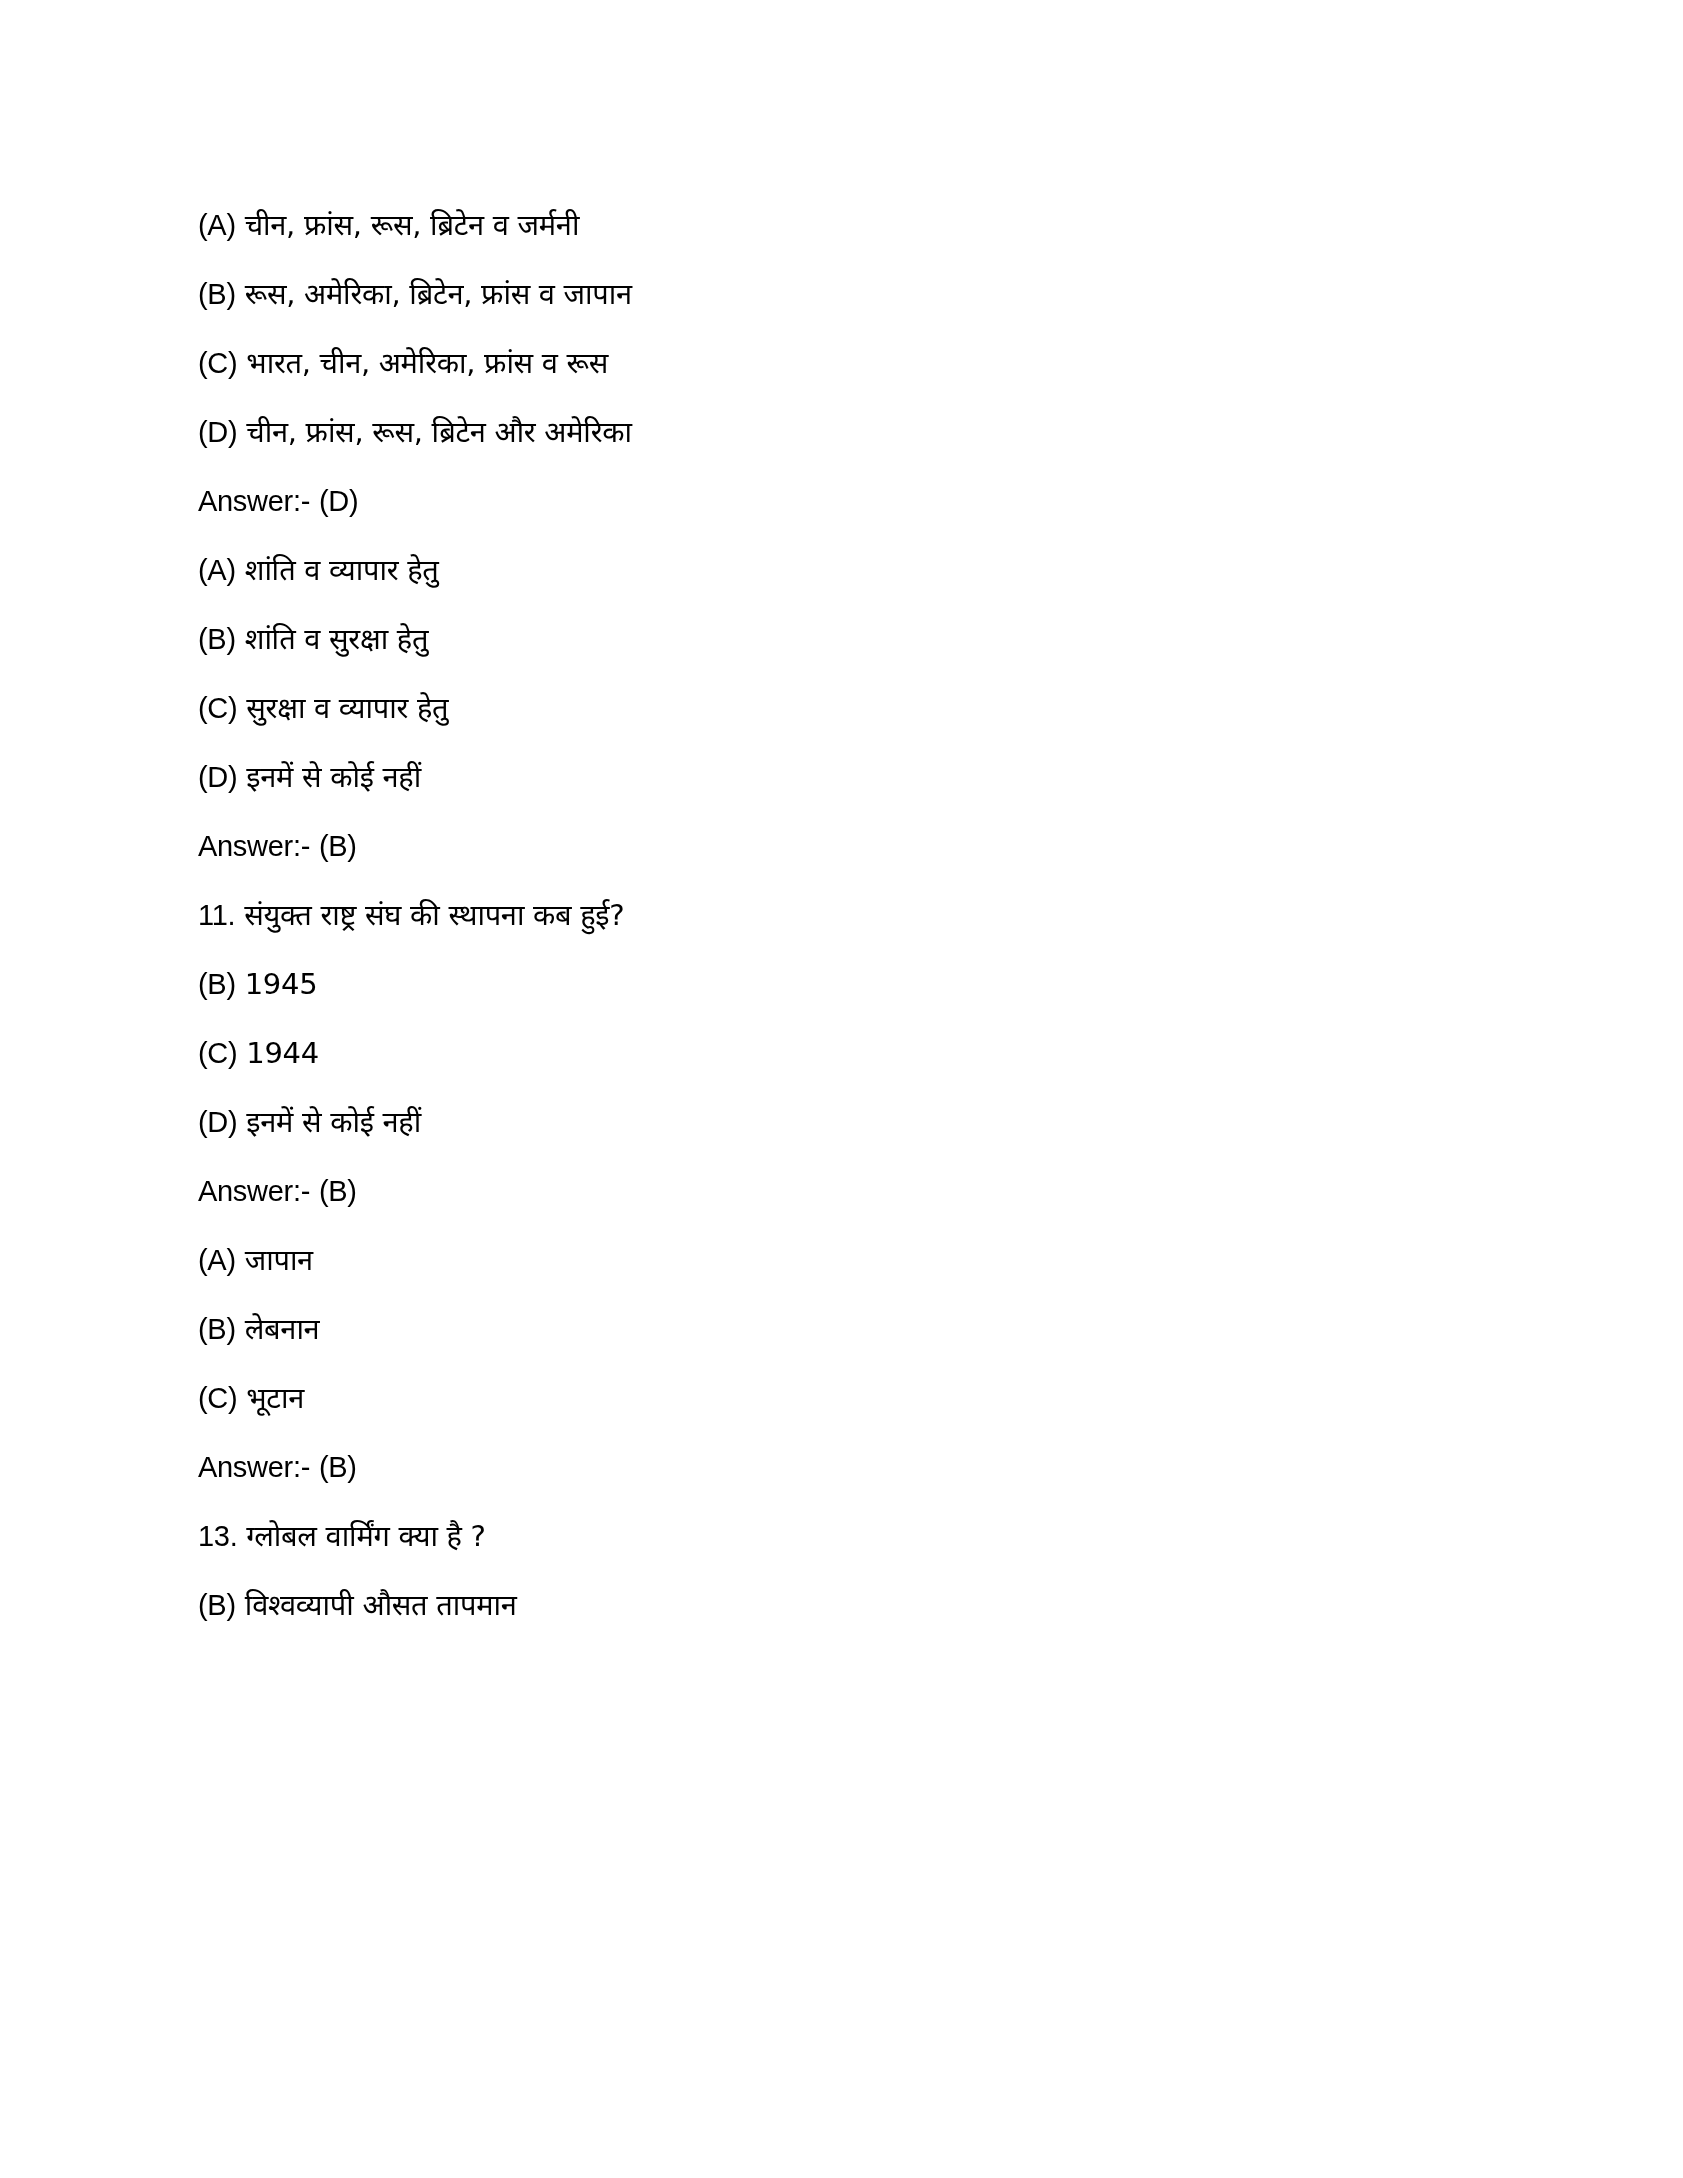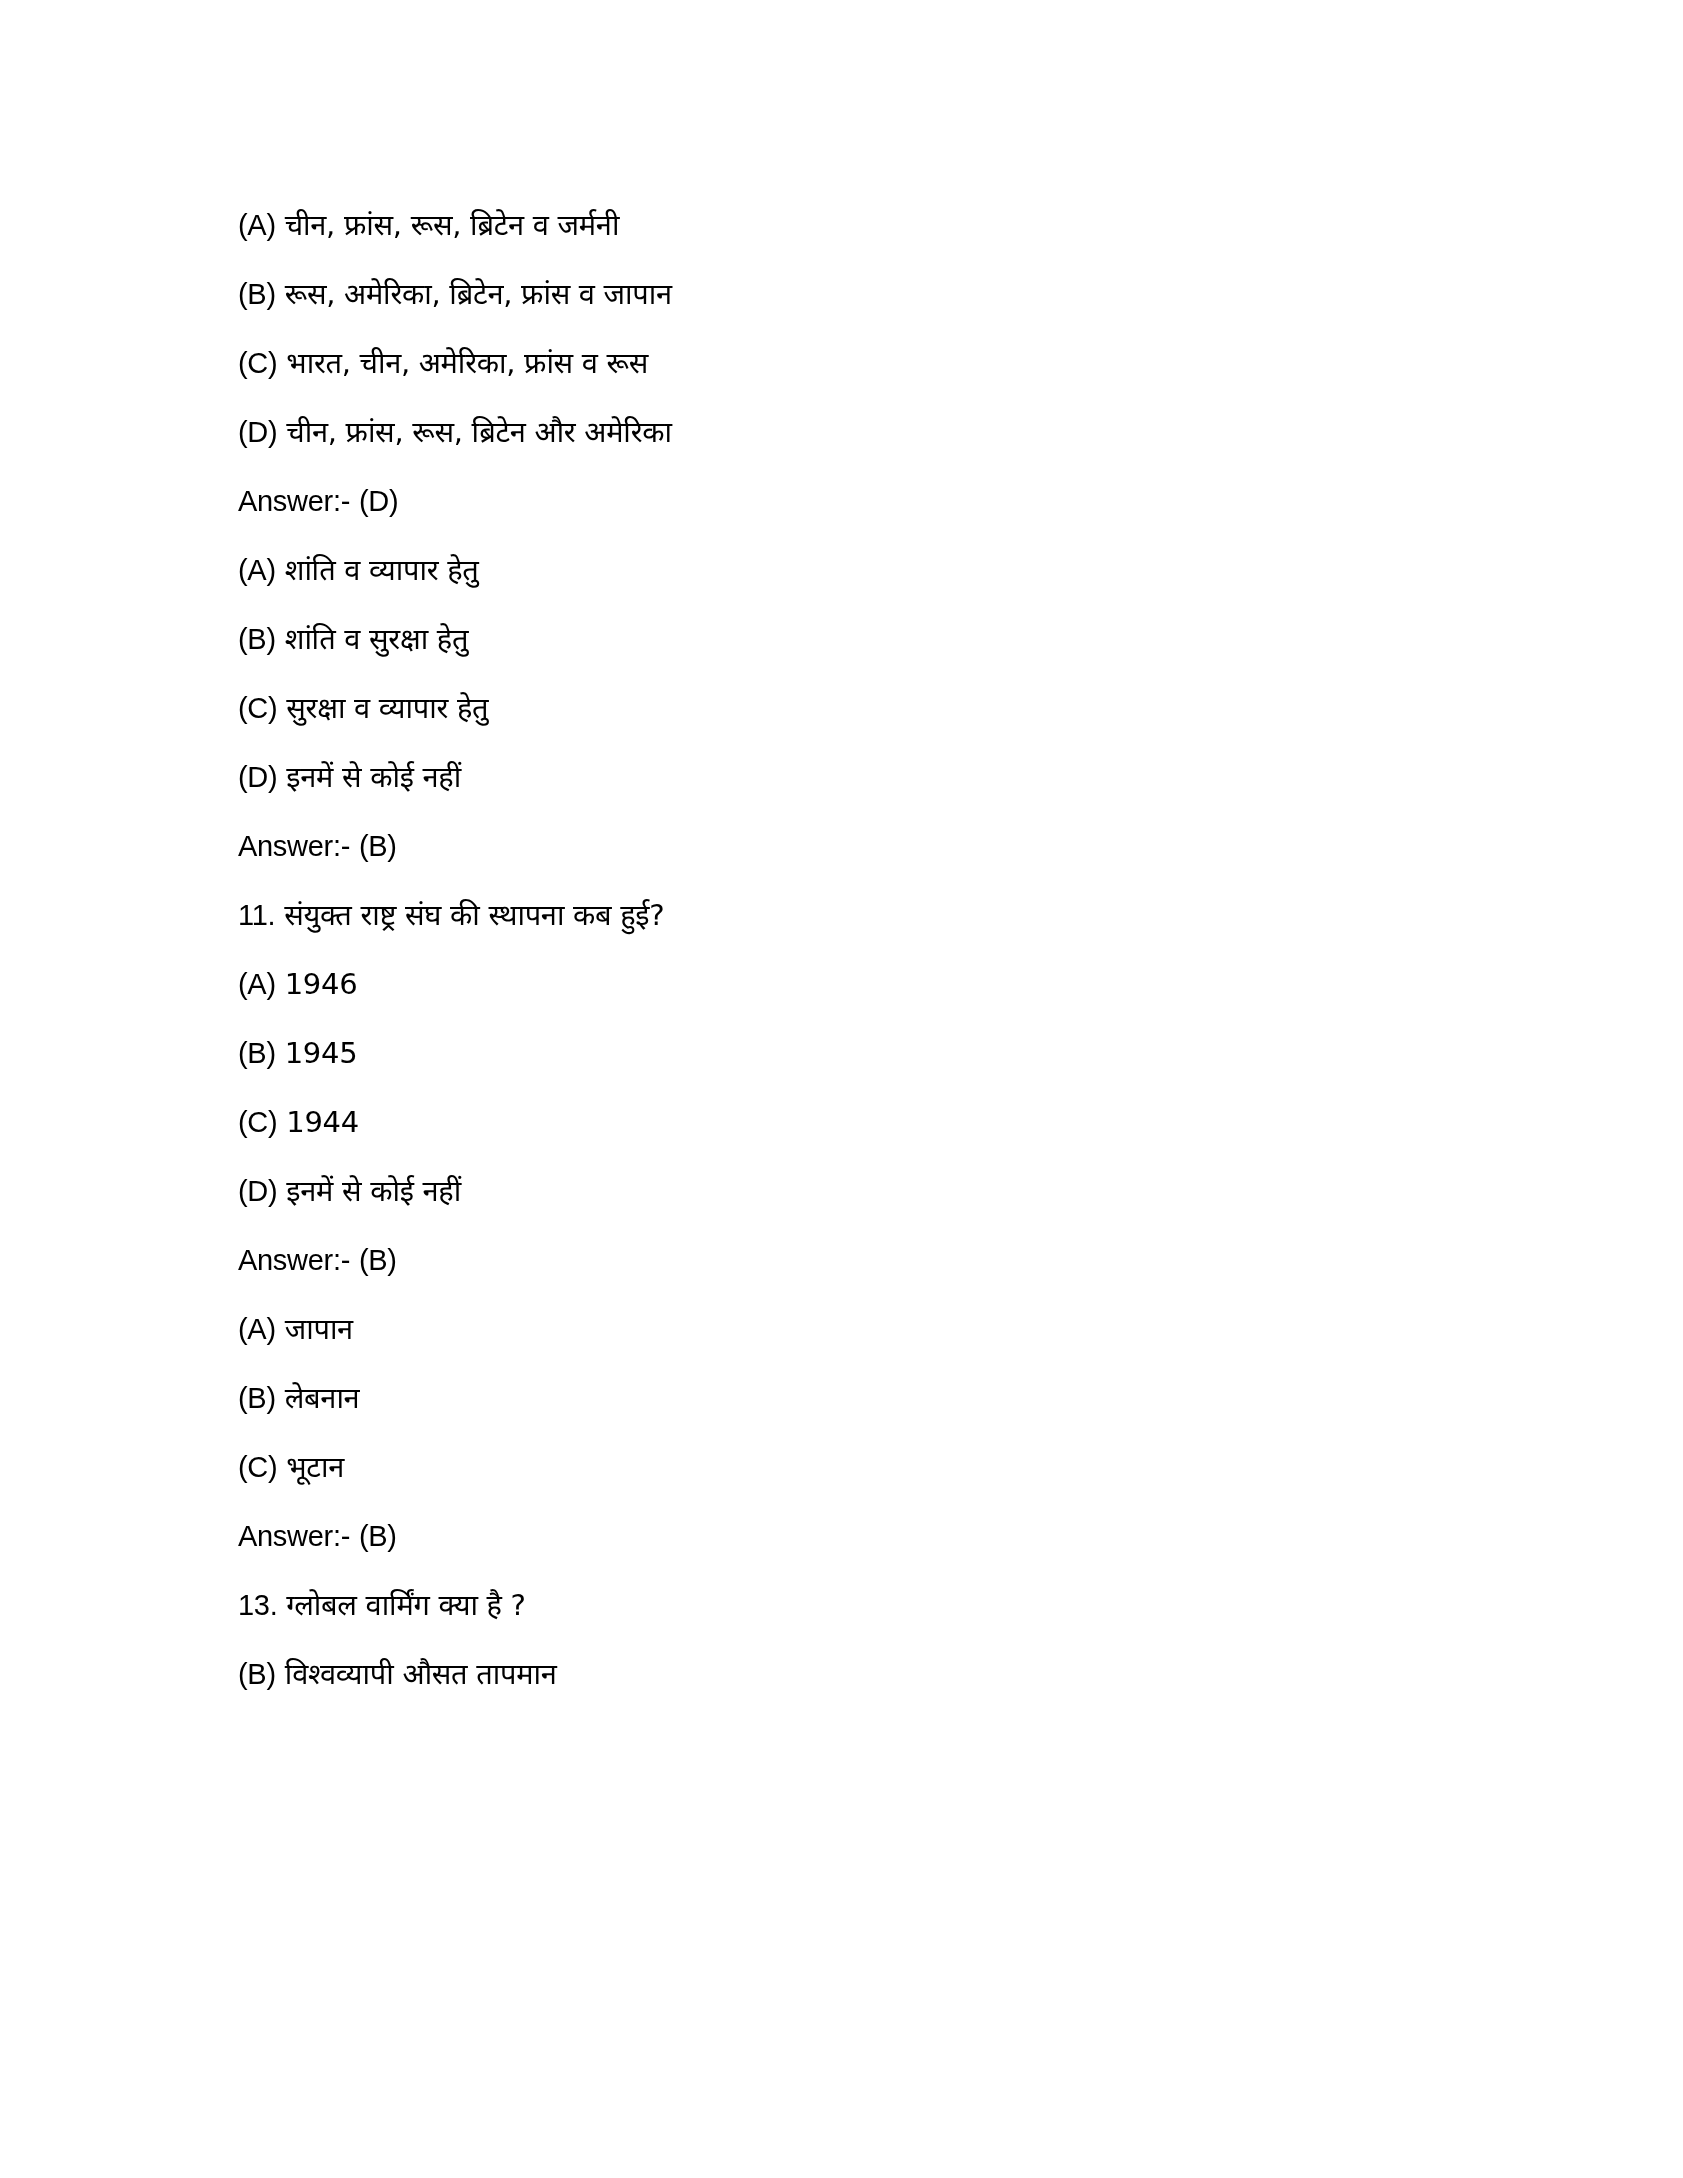--- a/index.html
+++ b/index.html
@@ -21,21 +21,20 @@
     top: 0;
     width: 1683px;
     height: 2178px;
     background: #ffffff;
   }
   .content {
     position: absolute;
     left: 198px;
     top: 191px;
     width: 1287px;
-    margin-left: 40px;
   }
   .line {
     height: 69px;
     line-height: 69px;
     font-size: 29px;
     white-space: nowrap;
     letter-spacing: -0.3px;
   }
   .answer-label {
     font-weight: normal;
@@ -63,21 +62,20 @@
     <div class="line"><span class="opt-letter">(D)</span> <span>चीन, फ्रांस, रूस, ब्रिटेन और अमेरिका</span></div>
     <div class="line"><span class="answer-label">Answer:</span><span class="answer-sep">-</span> <span class="answer-value">(D)</span></div>
 
     <div class="line"><span class="opt-letter">(A)</span> <span>शांति व व्यापार हेतु</span></div>
     <div class="line"><span class="opt-letter">(B)</span> <span>शांति व सुरक्षा हेतु</span></div>
     <div class="line"><span class="opt-letter">(C)</span> <span>सुरक्षा व व्यापार हेतु</span></div>
     <div class="line"><span class="opt-letter">(D)</span> <span>इनमें से कोई नहीं</span></div>
     <div class="line"><span class="answer-label">Answer:</span><span class="answer-sep">-</span> <span class="answer-value">(B)</span></div>
 
     <div class="line"><span class="q-num">11.</span> <span>संयुक्त राष्ट्र संघ की स्थापना कब हुई?</span></div>
-    <div class="line"><span class="opt-letter">(A)</span> <span>1946</span></div>
     <div class="line"><span class="opt-letter">(B)</span> <span>1945</span></div>
     <div class="line"><span class="opt-letter">(C)</span> <span>1944</span></div>
     <div class="line"><span class="opt-letter">(D)</span> <span>इनमें से कोई नहीं</span></div>
     <div class="line"><span class="answer-label">Answer:</span><span class="answer-sep">-</span> <span class="answer-value">(B)</span></div>
 
     <div class="line"><span class="opt-letter">(A)</span> <span>जापान</span></div>
     <div class="line"><span class="opt-letter">(B)</span> <span>लेबनान</span></div>
     <div class="line"><span class="opt-letter">(C)</span> <span>भूटान</span></div>
     <div class="line"><span class="answer-label">Answer:</span><span class="answer-sep">-</span> <span class="answer-value">(B)</span></div>
 

